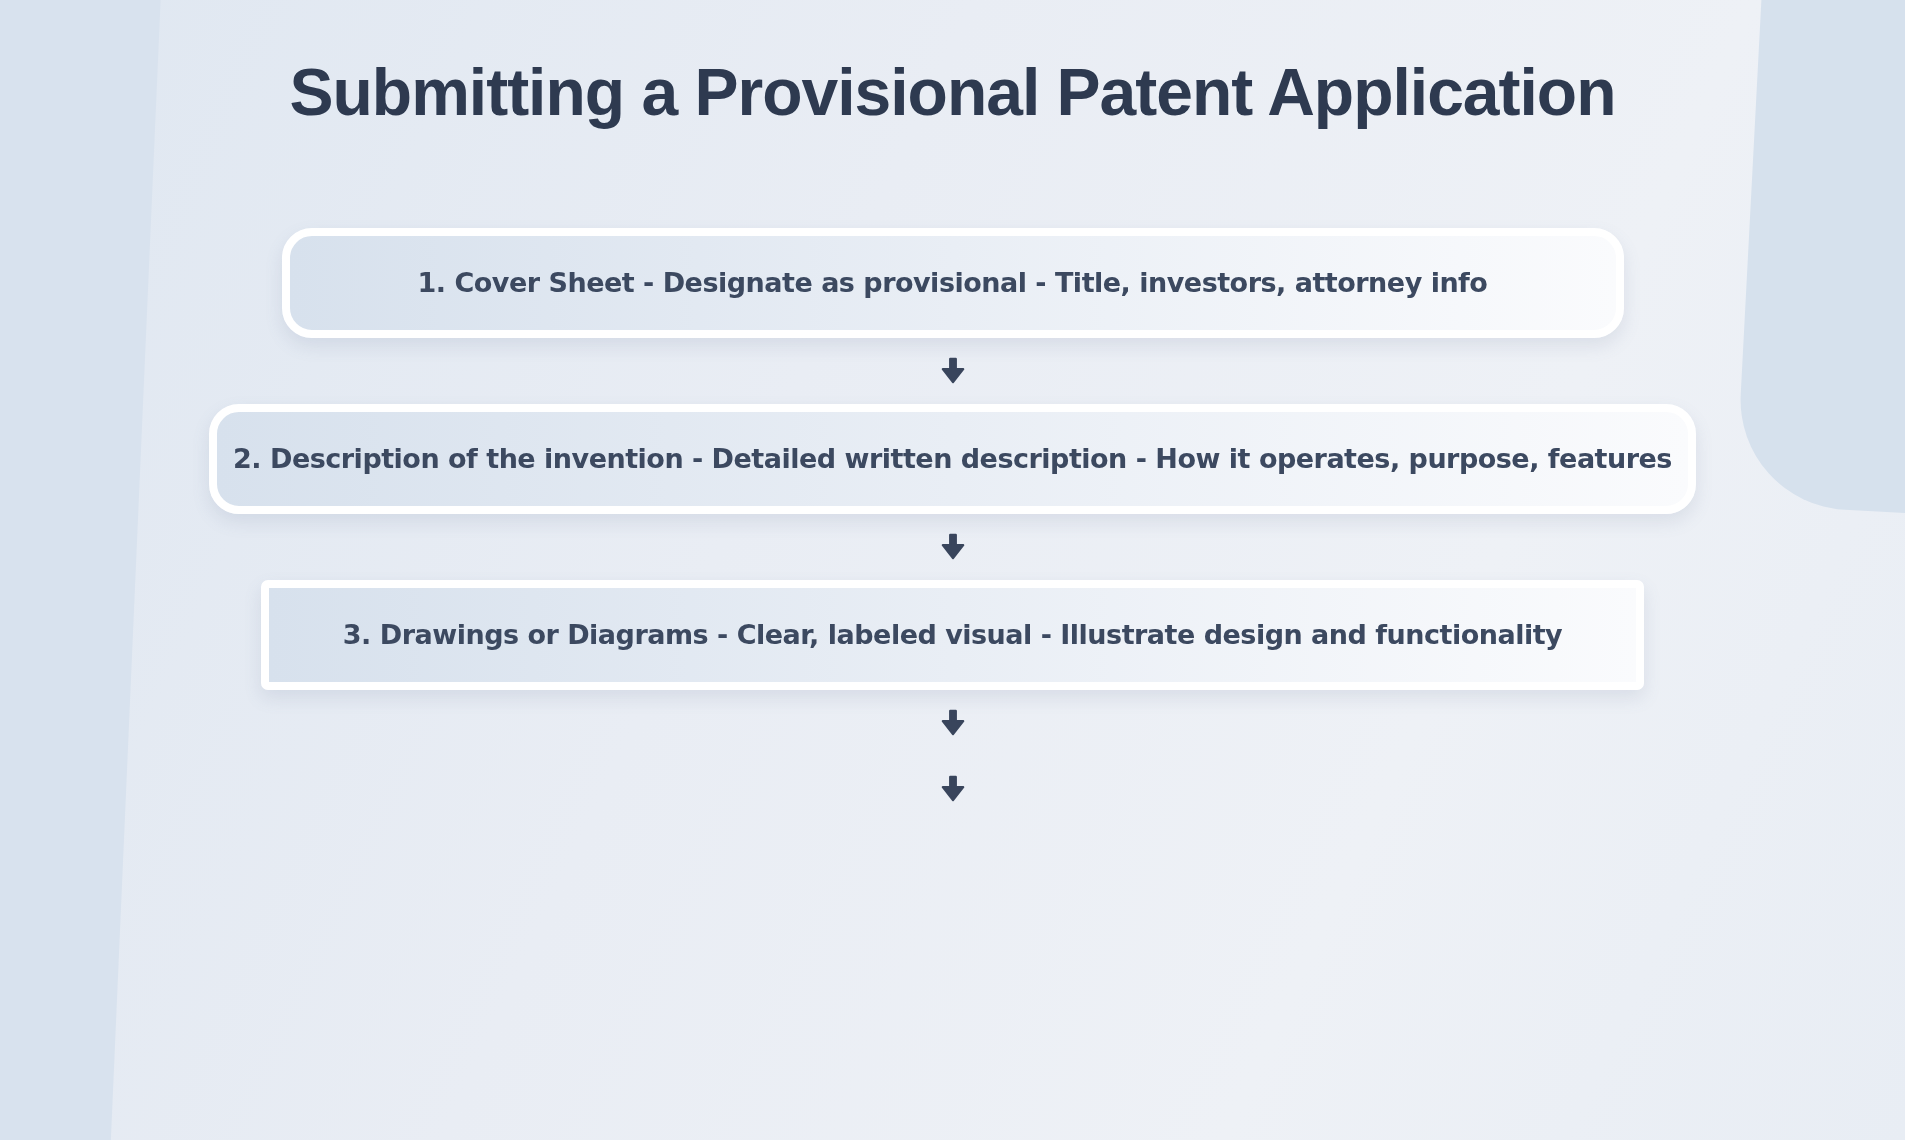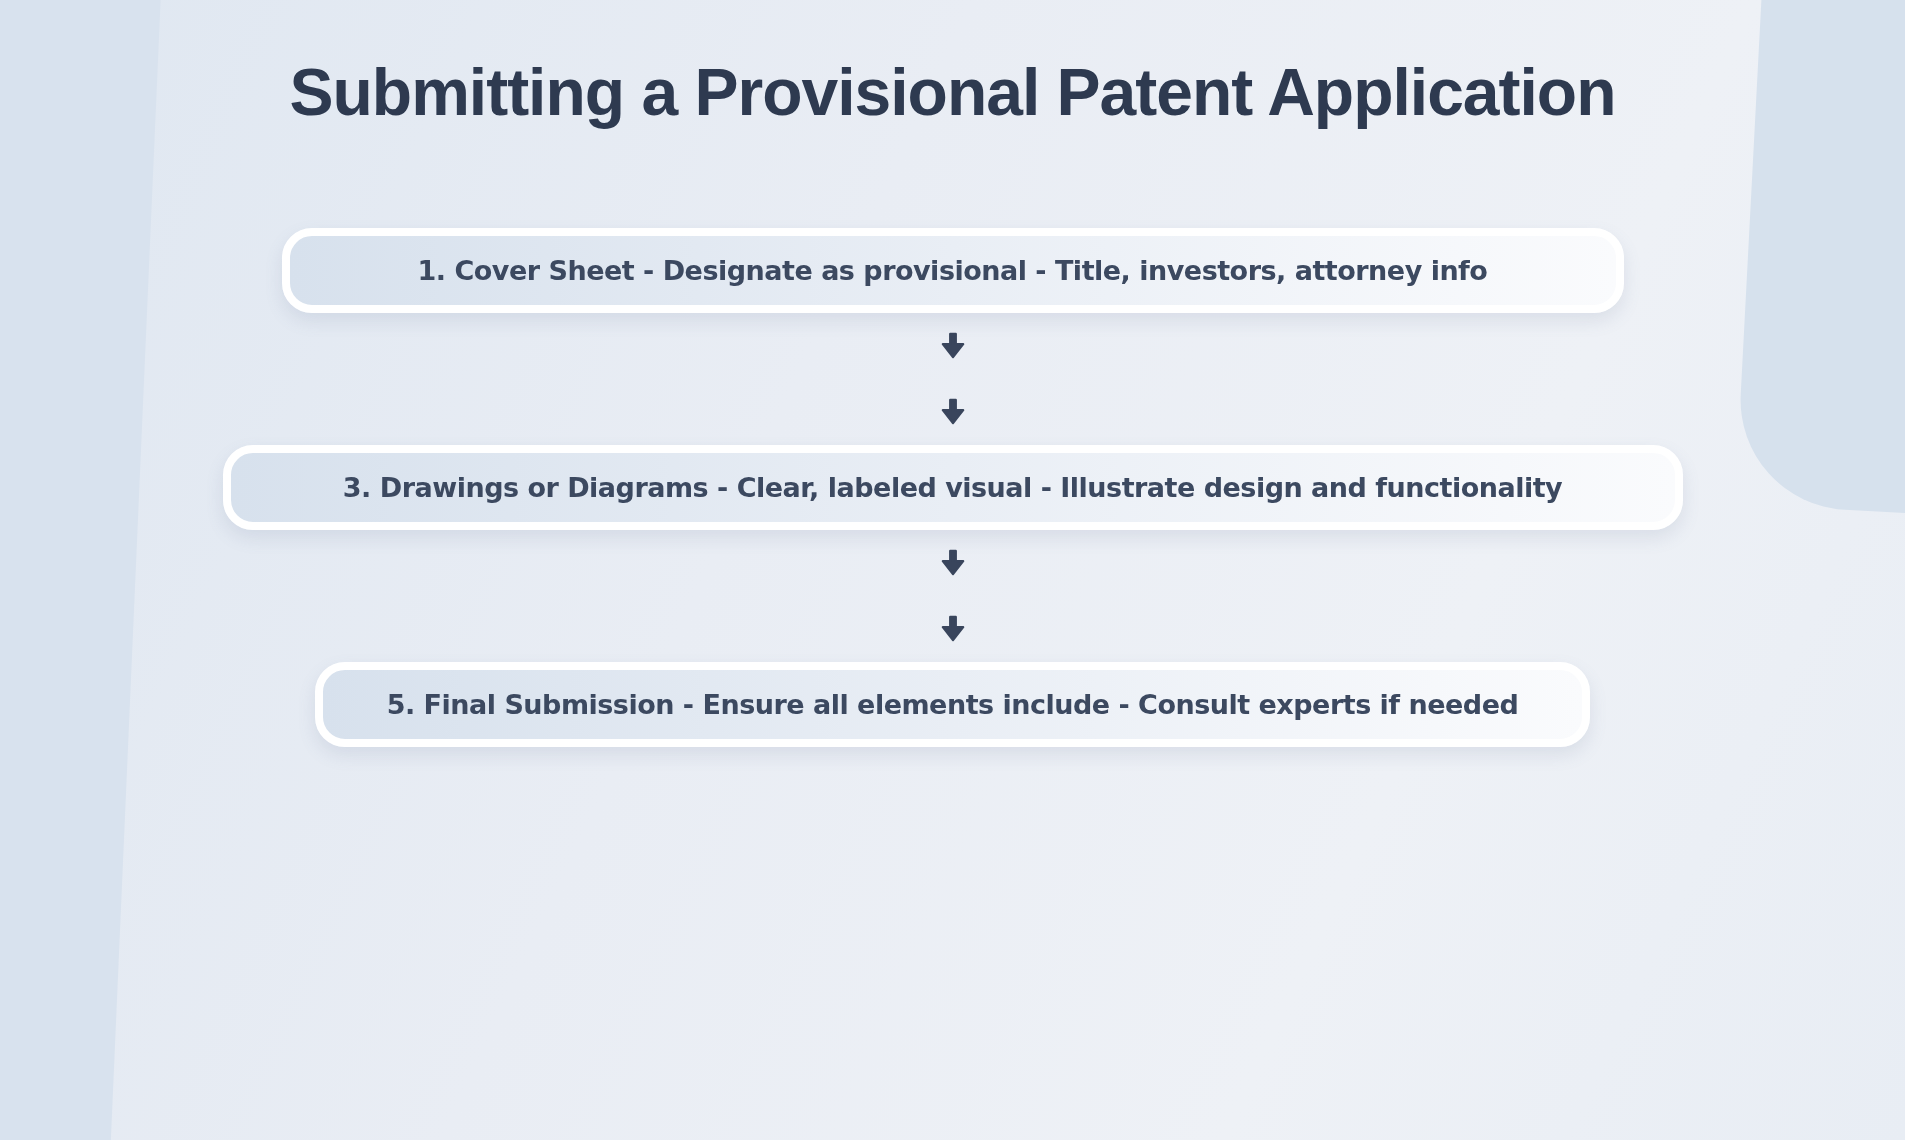--- a/index.html
+++ b/index.html
@@ -39,21 +39,21 @@
   .title {
     margin-top: 50px;
     font-size: 66px;
     font-weight: bold;
     letter-spacing: -1px;
     color: #2e3a50;
     text-align: center;
     line-height: 1.3;
   }
   .step-box {
-    height: 85px;
+    height: 110px;
     border: 8px solid #ffffff;
     border-radius: 30px;
     background: linear-gradient(to right, #d7e1ed 0%, #e9eef5 50%, #fafbfd 100%);
     box-shadow: 0 8px 18px rgba(96, 116, 148, 0.14);
     display: flex;
     align-items: center;
     justify-content: center;
     padding: 0 64px;
     white-space: nowrap;
   }
@@ -92,20 +92,23 @@
     </div>
 
     <div class="connector">
       <span>
         <svg width="24" height="28" viewBox="0 0 26 30">
           <path d="M10 2 h6 v11 h8 L13 27 L2 13 h8 z" fill="#39455c" stroke="#39455c" stroke-width="2.5" stroke-linejoin="round"></path>
         </svg>
       </span>
     </div>
 
+    <div class="step-box">
+      <span class="step-label">2. Description of the invention - Detailed written description - How it operates, purpose, features</span>
+    </div>
 
     <div class="connector">
       <span>
         <svg width="24" height="28" viewBox="0 0 26 30">
           <path d="M10 2 h6 v11 h8 L13 27 L2 13 h8 z" fill="#39455c" stroke="#39455c" stroke-width="2.5" stroke-linejoin="round"></path>
         </svg>
       </span>
     </div>
 
     <div class="step-box">
@@ -122,17 +125,14 @@
 
 
     <div class="connector">
       <span>
         <svg width="24" height="28" viewBox="0 0 26 30">
           <path d="M10 2 h6 v11 h8 L13 27 L2 13 h8 z" fill="#39455c" stroke="#39455c" stroke-width="2.5" stroke-linejoin="round"></path>
         </svg>
       </span>
     </div>
 
-    <div class="step-box">
-      <span class="step-label">5. Final Submission - Ensure all elements include - Consult experts if needed</span>
-    </div>
   </div>
 </div>
 
 </body></html>

